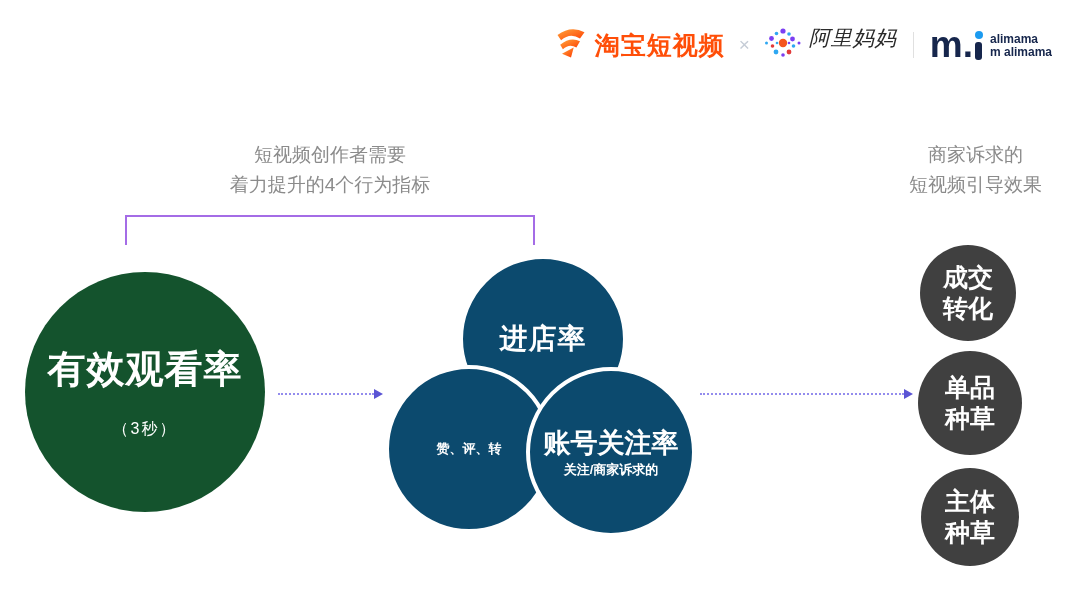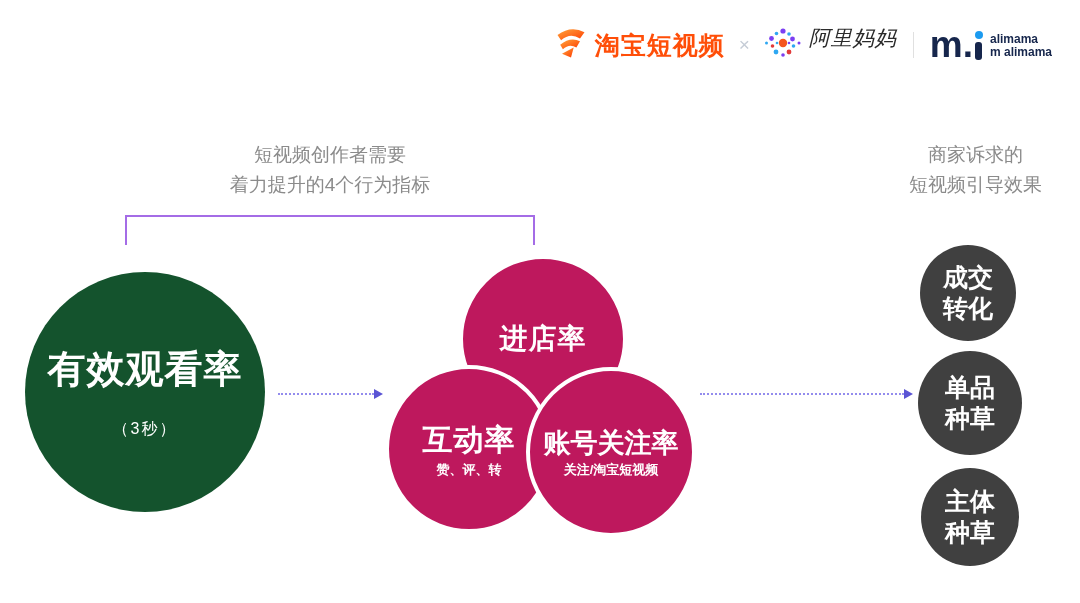--- a/index.html
+++ b/index.html
@@ -32,21 +32,21 @@
     border-top:2px solid #a46ce6;border-left:2px solid #a46ce6;border-right:2px solid #a46ce6;
   }
   
   .circle{
     position:absolute;border-radius:50%;display:flex;flex-direction:column;
     align-items:center;justify-content:center;color:#fff;text-align:center;box-sizing:border-box;
   }
   .source-circle{left:25px;top:272px;width:240px;height:240px;background:#14532d;}
   .source-title{font-size:38px;font-weight:800;letter-spacing:1px;}
   .source-sub{font-size:16px;margin-top:24px;letter-spacing:2px;}
-  .behavior{background:#be185d;border:4px solid #ffffff;}
+  .behavior{background:#0c4a6e;border:4px solid #ffffff;}
   .behavior-top{left:459px;top:255px;width:168px;height:168px;z-index:1;}
   .behavior-left{left:385px;top:365px;width:168px;height:168px;z-index:2;}
   .behavior-right{left:526px;top:367px;width:170px;height:170px;z-index:3;}
   .behavior-title{font-size:28px;font-weight:800;letter-spacing:1px;}
   .behavior-title-lg{font-size:30px;font-weight:800;letter-spacing:1px;}
   .behavior-title-sm{font-size:27px;font-weight:800;}
   .behavior-sub{font-size:13px;font-weight:700;}
   .outcome{background:#404040;font-size:25px;font-weight:800;line-height:31px;z-index:2;}
   .outcome-1{left:920px;top:245px;width:96px;height:96px;}
   .outcome-2{left:918px;top:351px;width:104px;height:104px;}
@@ -134,26 +134,25 @@
   <div class="source-sub">（3秒）</div>
 </div>
 
 <div class="arrow arrow-1"></div>
 <div class="arrow arrow-2"></div>
 
 <div class="circle behavior behavior-top">
   <div class="behavior-title">进店率</div>
 </div>
 <div class="circle behavior behavior-left">
-  <div class="behavior-title-lg">互动率</div>
   <div class="behavior-sub">赞、评、转</div>
 </div>
 <div class="circle behavior behavior-right">
   <div class="behavior-title-sm">账号关注率</div>
-  <div class="behavior-sub">关注/淘宝短视频</div>
+  <div class="behavior-sub">关注/商家诉求的</div>
 </div>
 
 <div class="circle outcome outcome-1">
   <div>成交</div>
   <div>转化</div>
 </div>
 <div class="circle outcome outcome-2">
   <div>单品</div>
   <div>种草</div>
 </div>

